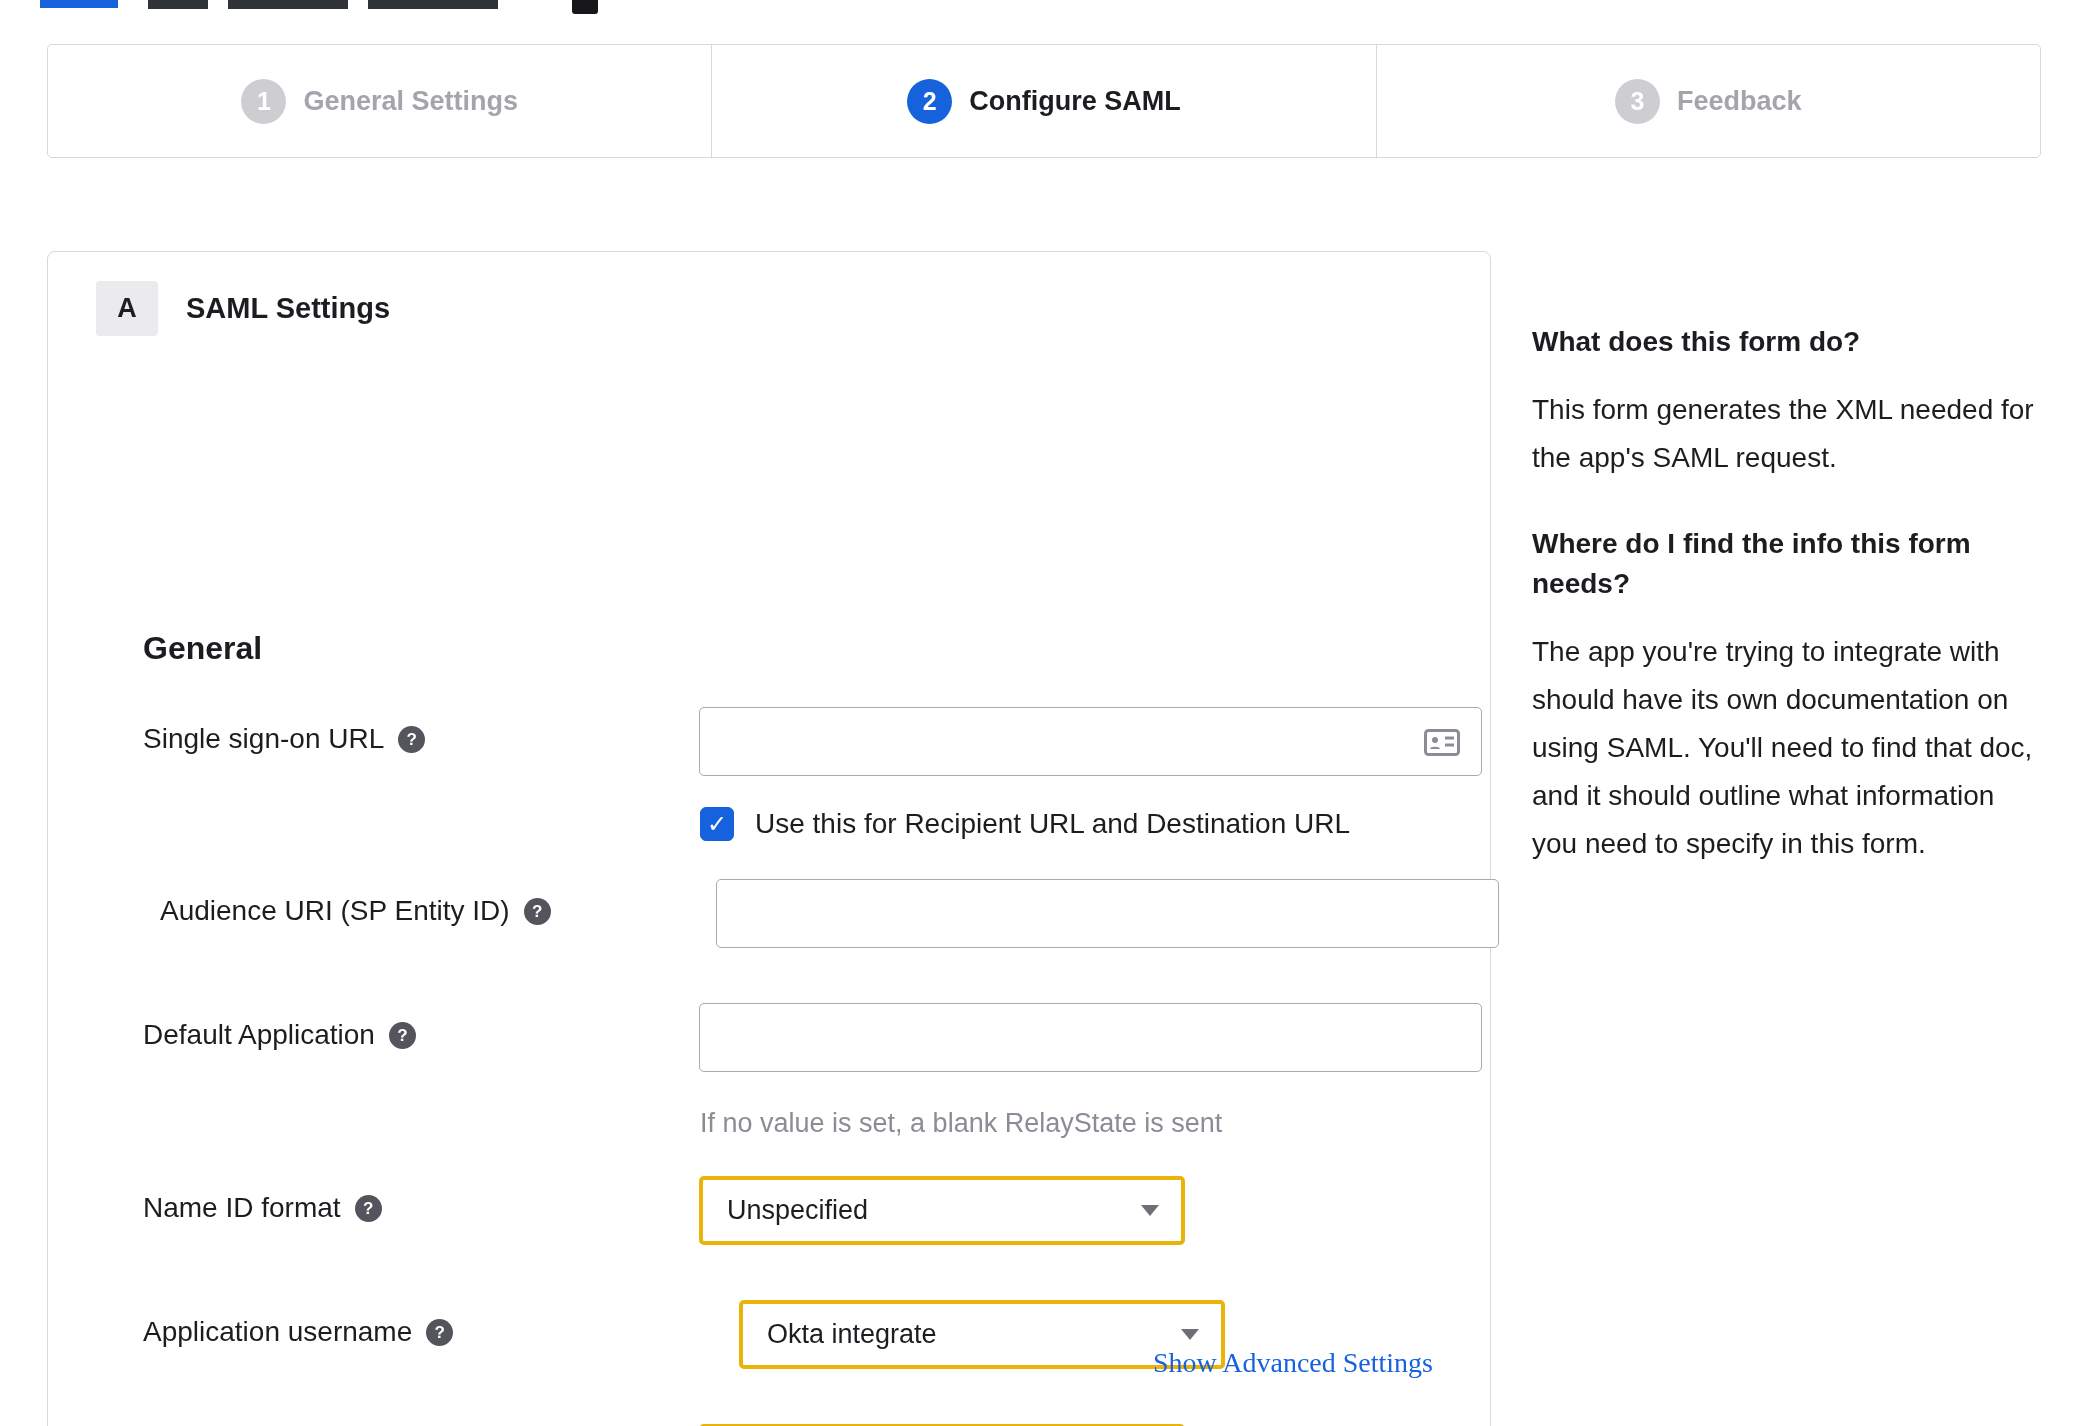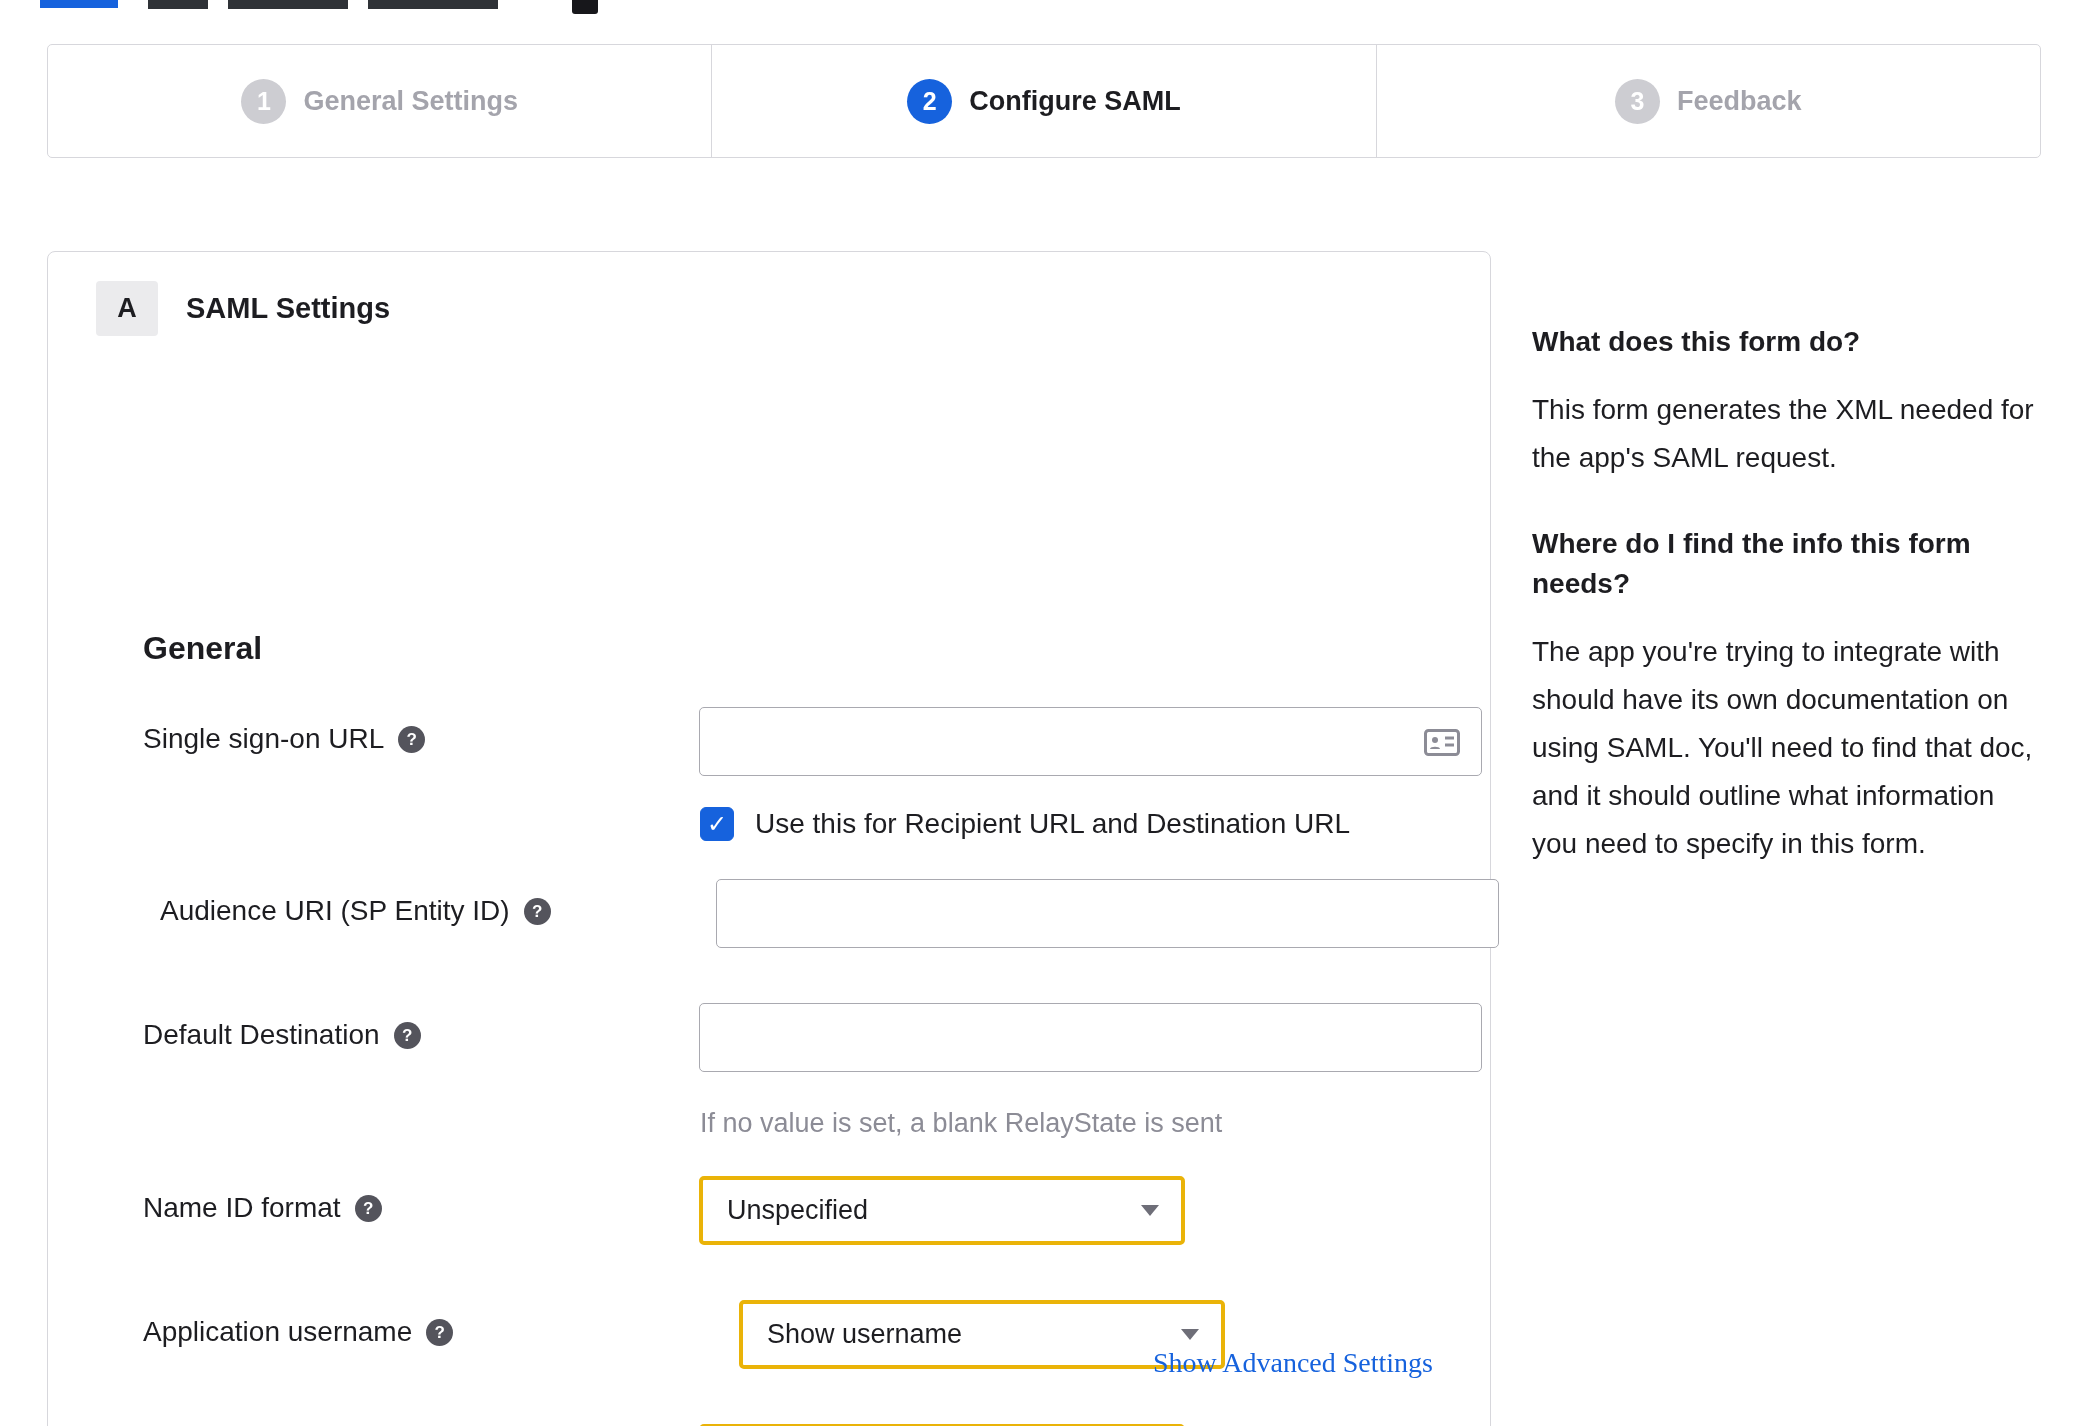--- a/index.html
+++ b/index.html
@@ -209,21 +209,21 @@
       <span class="field-label">Audience URI (SP Entity ID)</span>
       <span class="help-icon">?</span>
     </div>
     <div class="input-wrap">
       <input class="text-input" type="text" value="" style="">
     </div>
   </div>
 
   <div class="field-row" style="top: 751px;">
     <div class="field-label-cell" style="padding-left: 0; margin-left: 47px;">
-      <span class="field-label">Default Destination</span>
+      <span class="field-label">Default Application</span>
       <span class="help-icon">?</span>
     </div>
     <div class="input-wrap">
       <input class="text-input" type="text" value="" style="">
     </div>
   </div>
   <div class="helper-text" style="top: 856px;">If no value is set, a blank RelayState is sent</div>
 
   <div class="field-row" style="top: 924px;">
     <div class="field-label-cell" style="padding-left: 0; margin-left: 47px;">
@@ -235,21 +235,21 @@
       <span class="select-arrow"></span>
     </div>
   </div>
 
   <div class="field-row" style="top: 1048px; gap: 40px;">
     <div class="field-label-cell" style="padding-left: 0; margin-left: 47px;">
       <span class="field-label">Application username</span>
       <span class="help-icon">?</span>
     </div>
     <div class="select">
-      <span>Show username</span>
+      <span>Okta integrate</span>
       <span class="select-arrow"></span>
     </div>
   </div>
 
   <div class="field-row" style="top: 1172px;">
     <div class="field-label-cell" style="padding-left: 0; margin-left: 47px;">
       
     </div>
     <div class="select">
       

